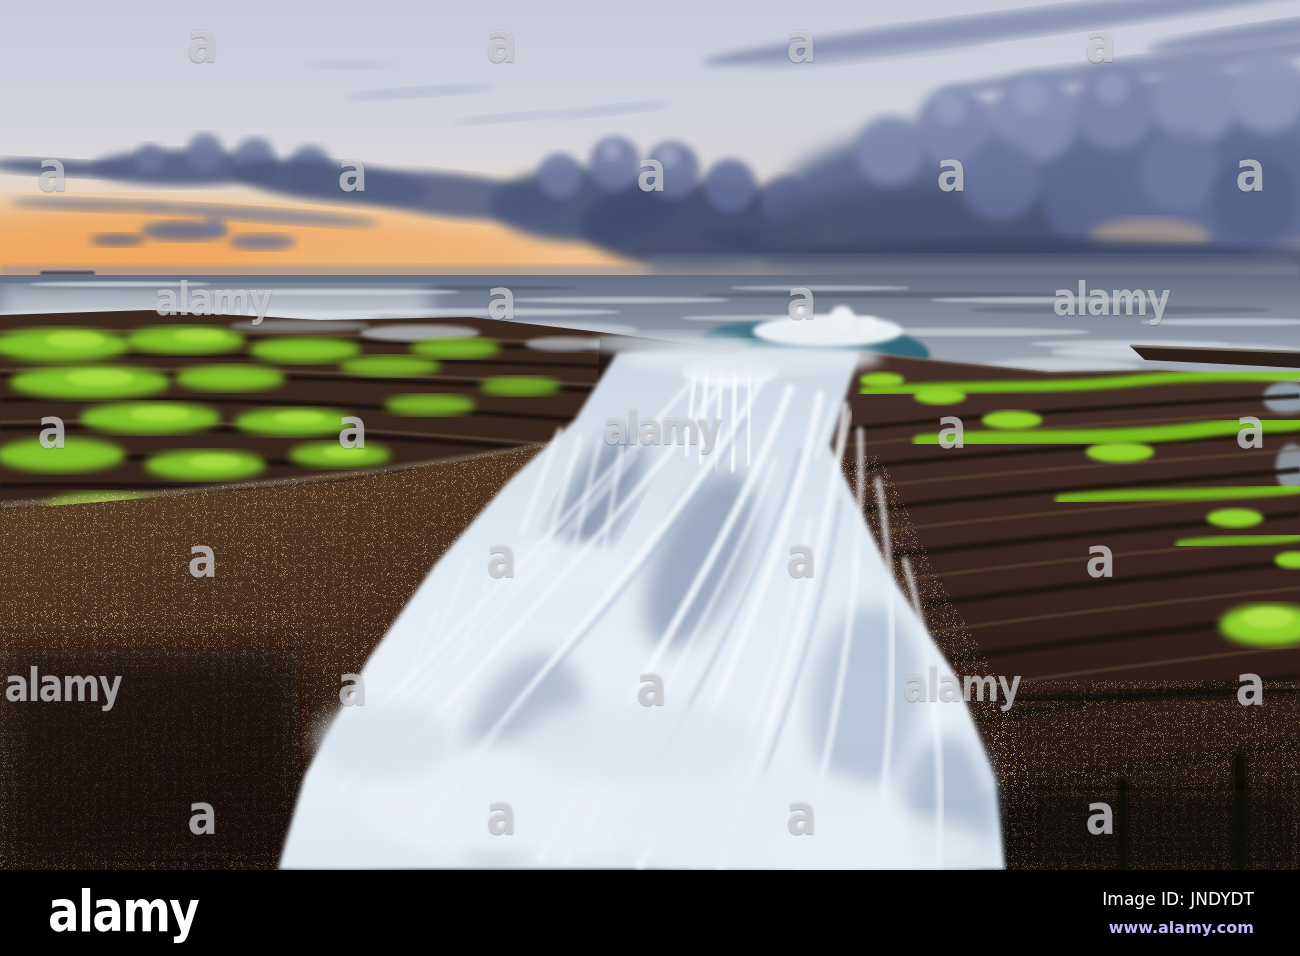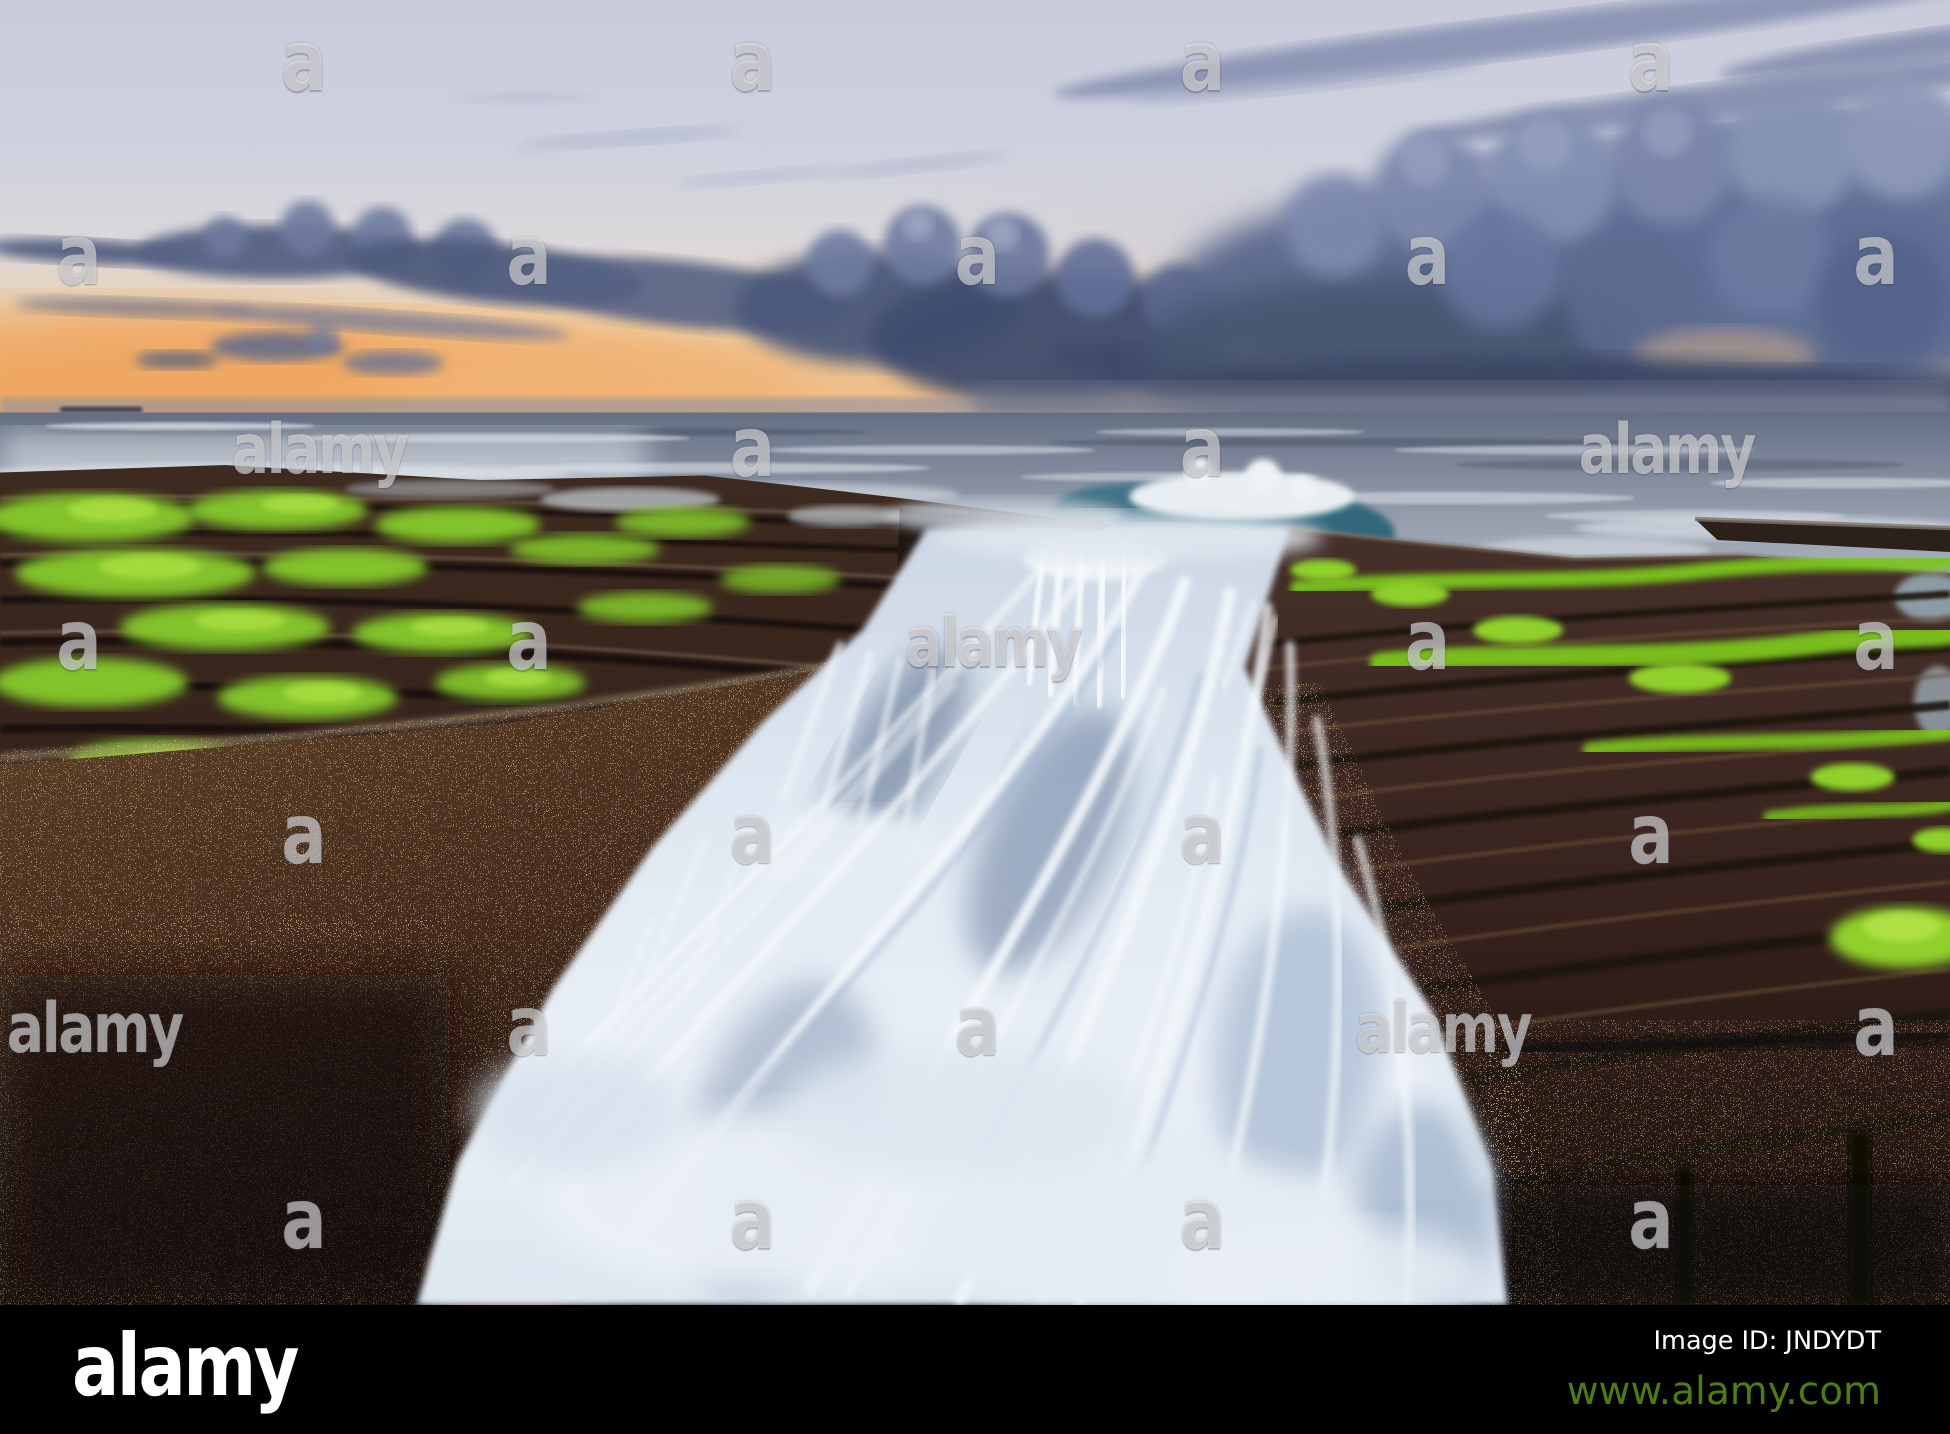--- a/index.html
+++ b/index.html
@@ -13,21 +13,21 @@
       transform:scaleX(.8);transform-origin:center;line-height:1;}
   .wm-a{font-size:56px;letter-spacing:-2px;}
   .wm-word{font-size:46px;letter-spacing:-2px;}
   
   .footer{position:absolute;left:0;top:870px;width:1300px;height:86px;background:#000;
           display:flex;align-items:center;justify-content:space-between;}
   .footer .logo{color:#fff;font-weight:bold;font-size:57px;letter-spacing:-2px;
                 transform:scaleX(.82);transform-origin:left center;margin-left:48px;margin-top:-4px;}
   .footer .right{display:flex;flex-direction:column;align-items:flex-end;margin-right:46px;gap:9px;}
   .footer .image-id{color:#fff;font-size:17px;font-weight:normal;}
-  .footer .site{color:#4d7c0f;font-size:26px;font-weight:normal;}
+  .footer .site{color:#c4b5fd;font-size:16px;font-weight:bold;}
 </style>
 </head>
 <body>
 
 <div class="page">
 
   <div class="photo">
   <svg width="1300" height="870" viewBox="0 0 1300 870" xmlns="http://www.w3.org/2000/svg">
     <defs>
       <linearGradient id="skyG" x1="0" y1="0" x2="0" y2="1">

